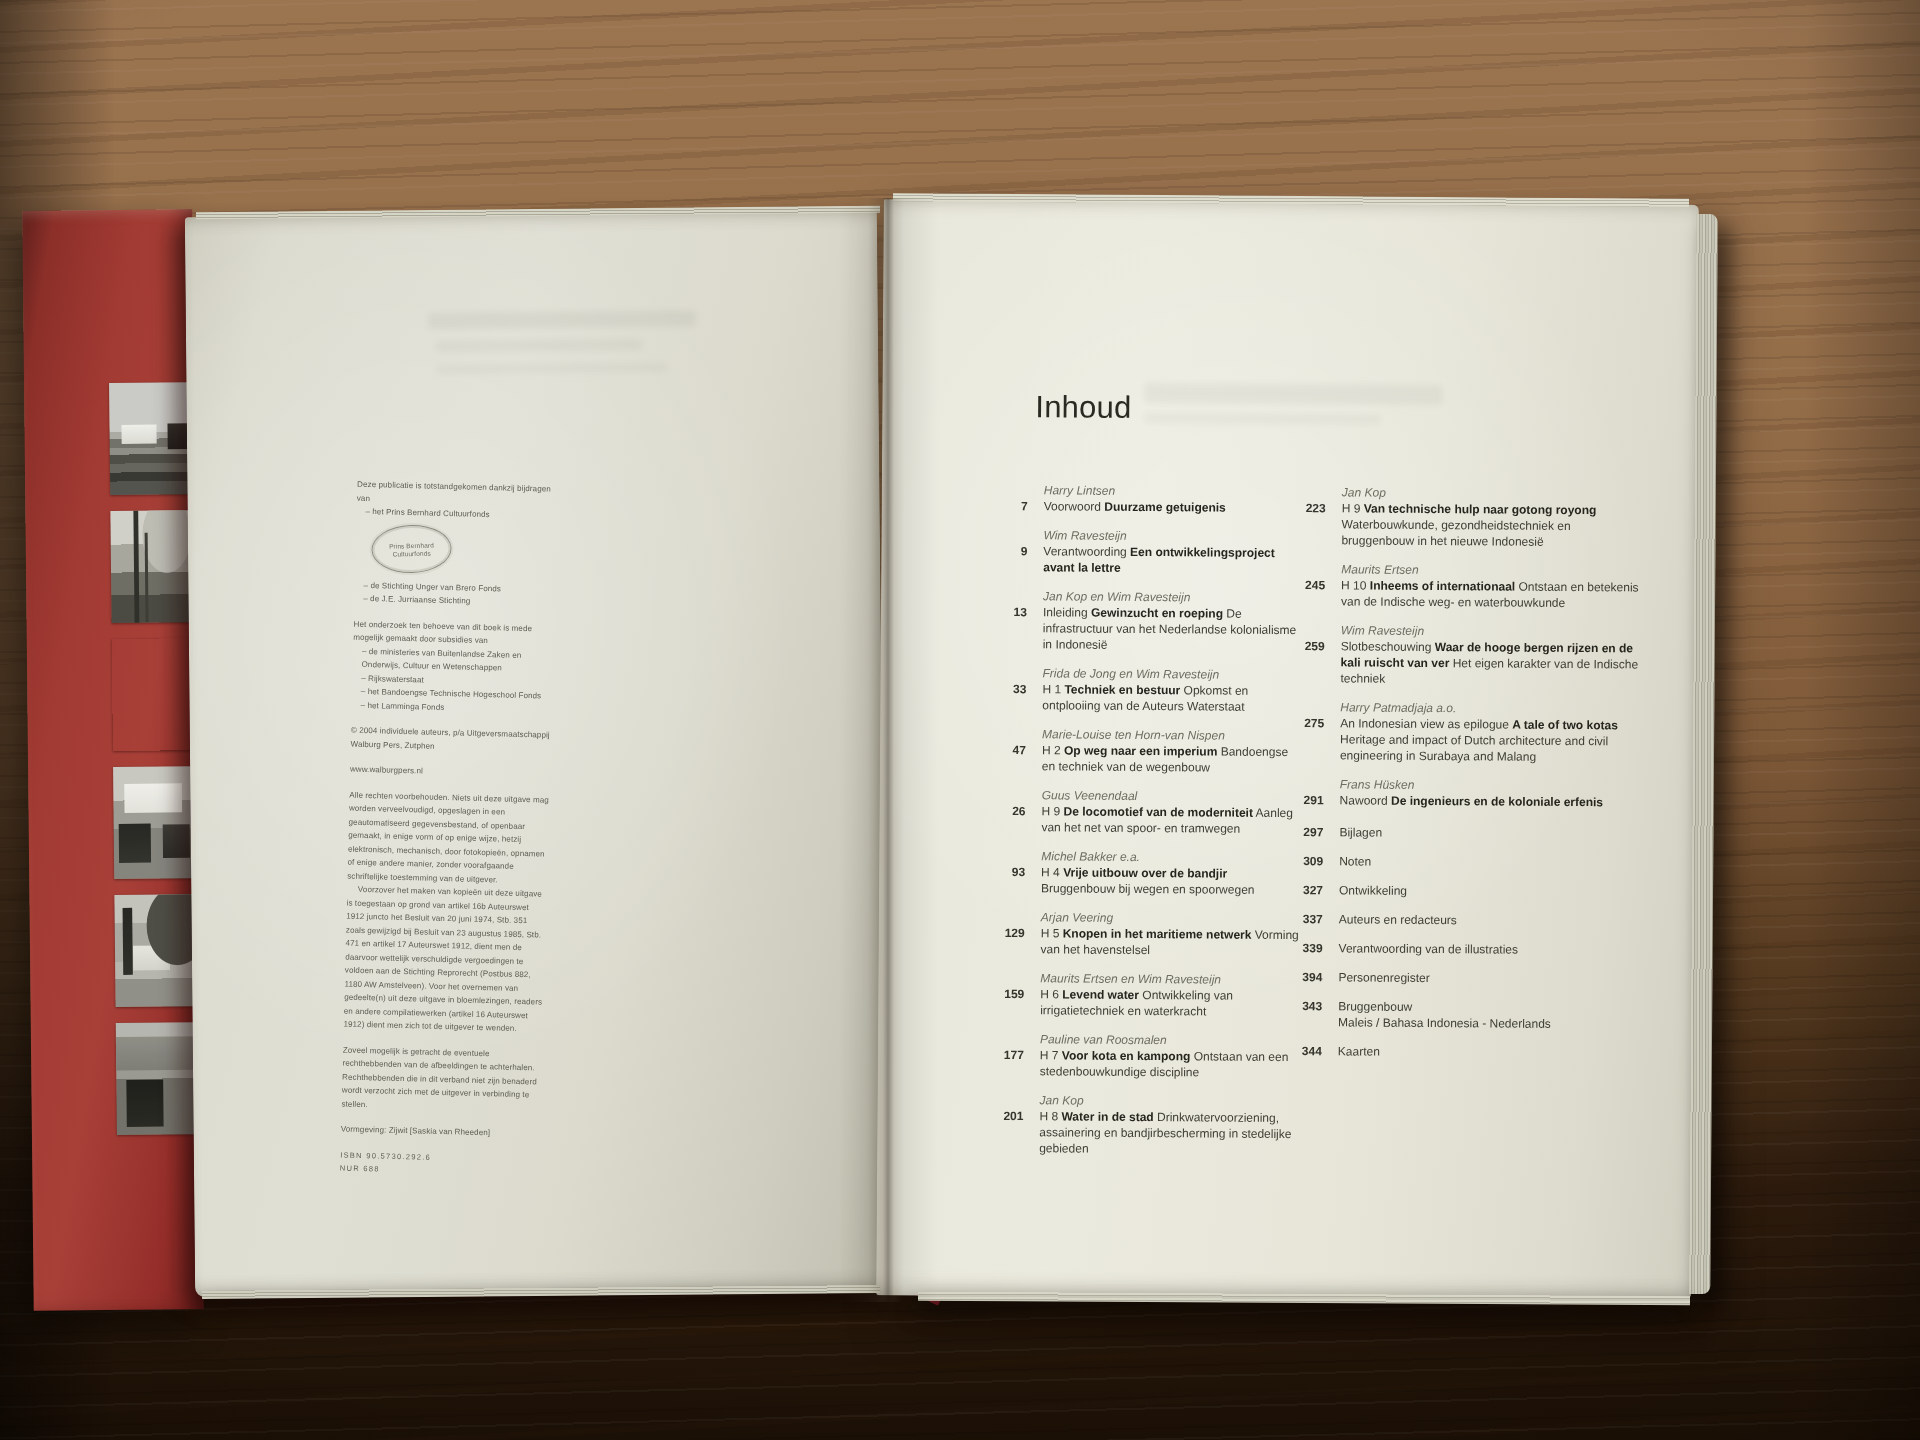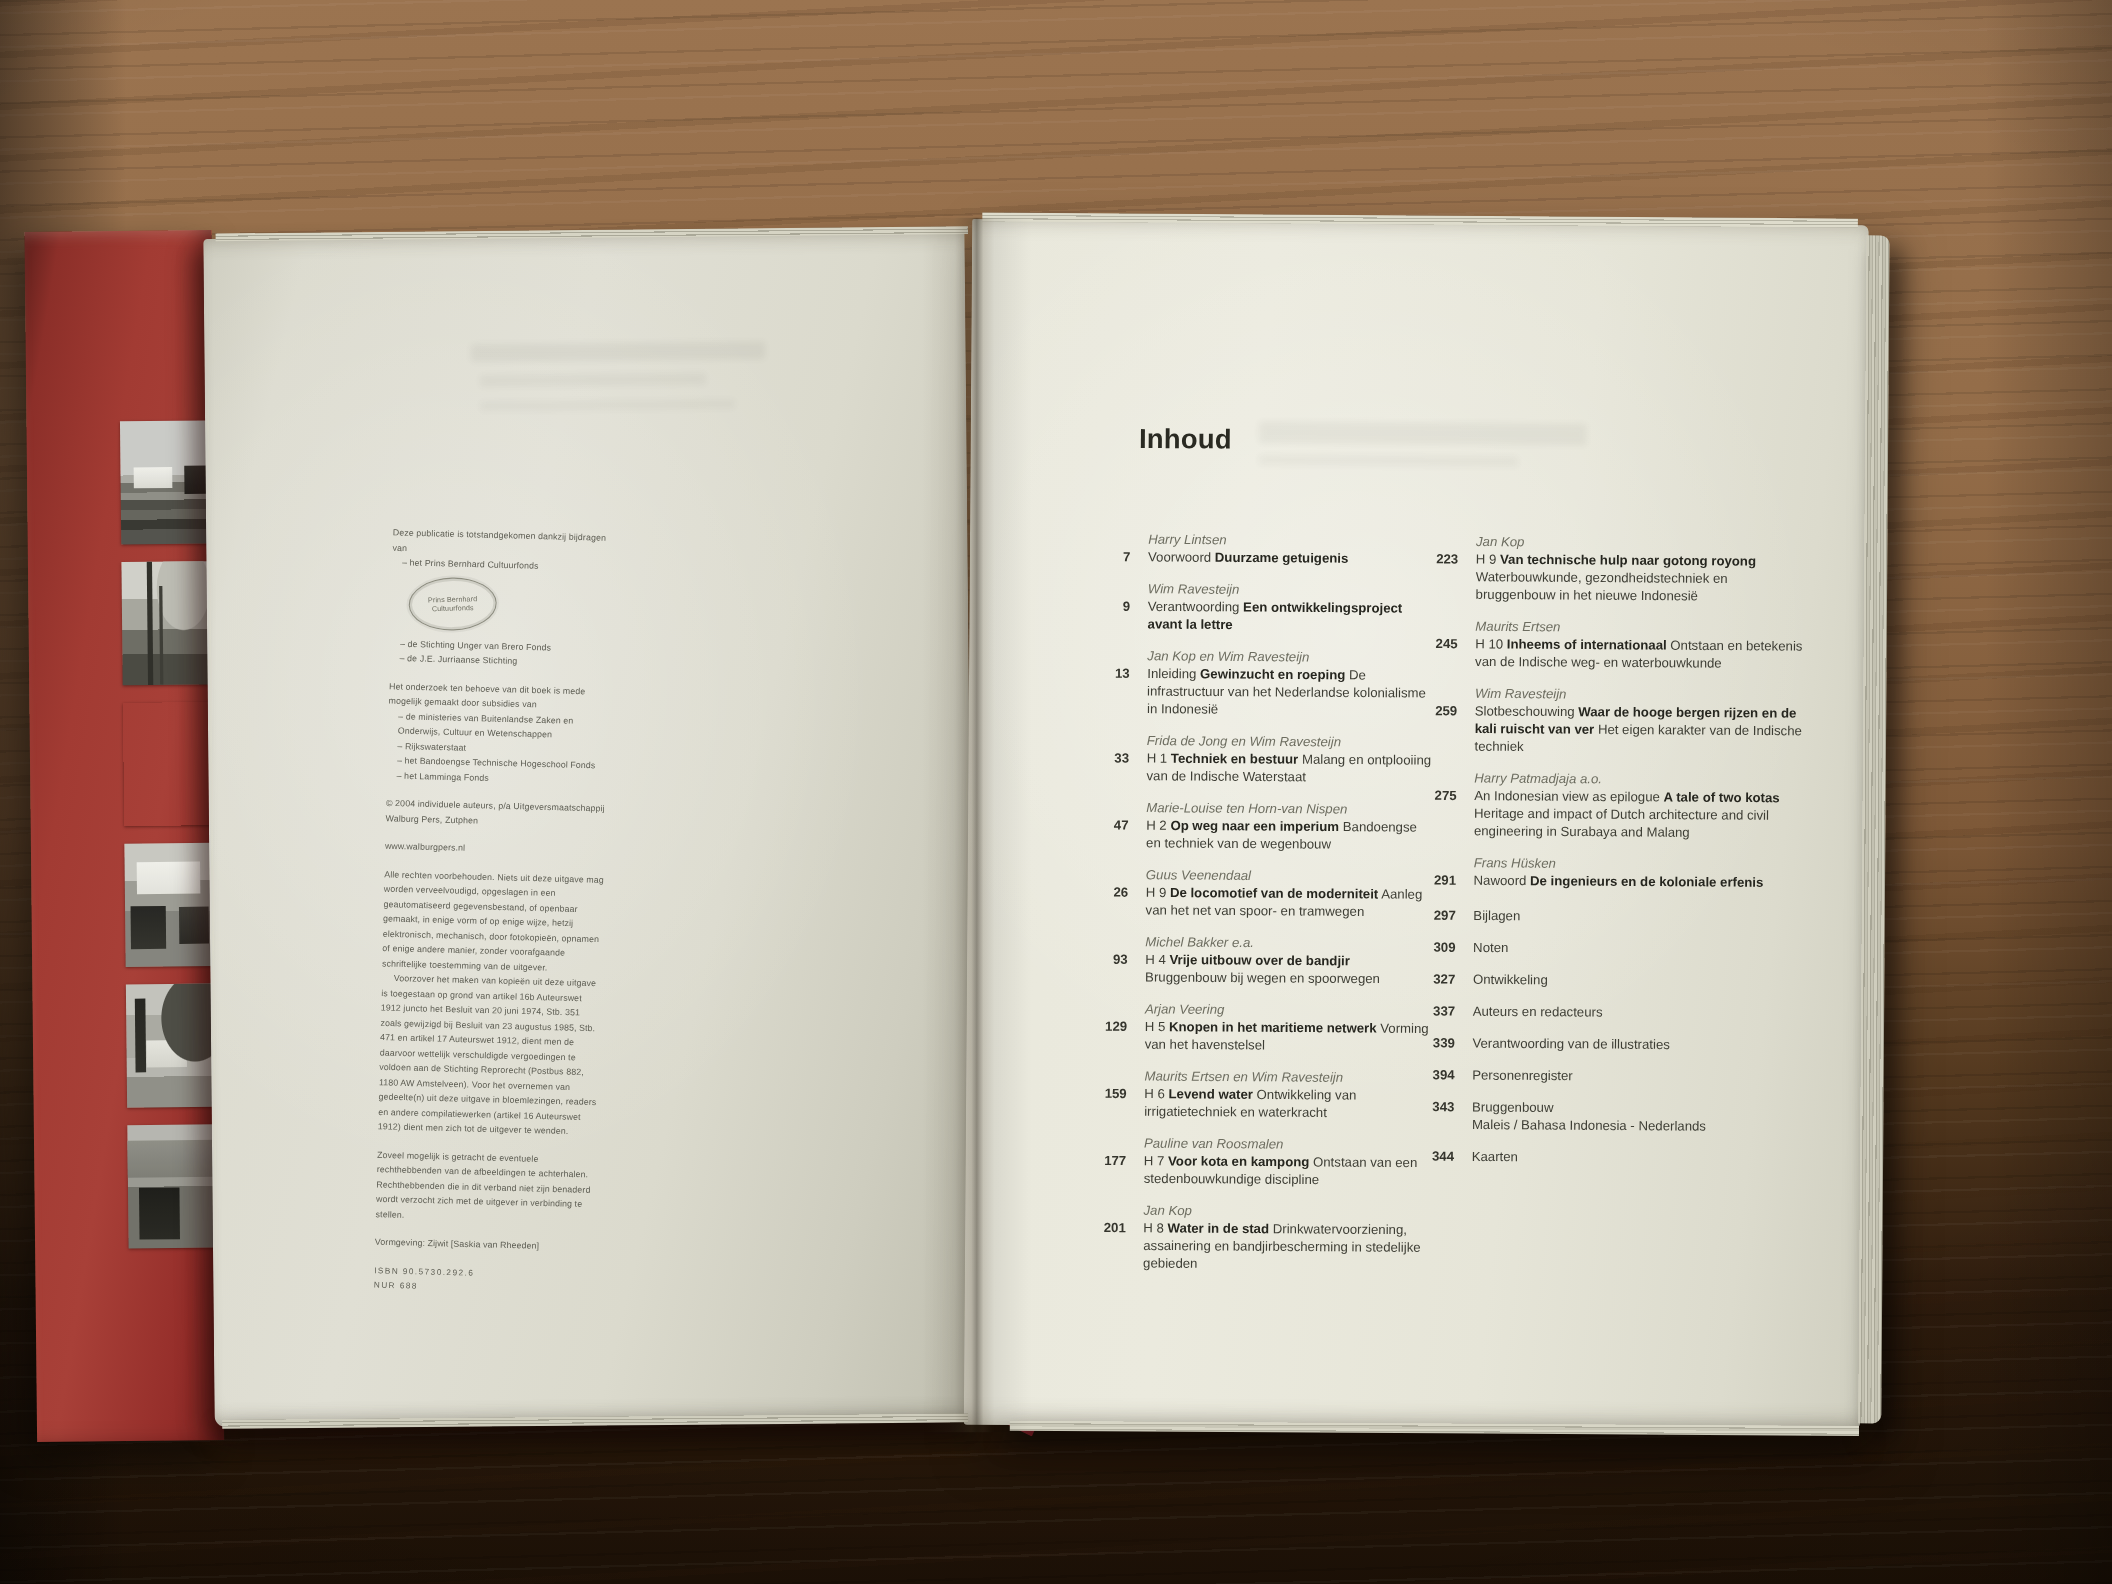--- a/index.html
+++ b/index.html
@@ -102,21 +102,21 @@
   .col-p.dash{padding-left:9px;}
   .col-p.mb{margin-bottom:12px;}
   .col-p.ind{text-indent:11px;}
   .col-p.isbn{letter-spacing:1.3px;font-size:7.5px;color:#606056;}
   .pbc-logo{width:78px;height:46px;margin:5px 0 7px 16px;border:1px solid #8d8d80;border-radius:50%;
     display:flex;flex-direction:column;align-items:center;justify-content:center;gap:1px;
     box-shadow:inset 0 0 0 2px rgba(141,141,128,.25), 0 0 0 2px rgba(141,141,128,.12);
     color:#6b6b5f;font-size:6.5px;line-height:7px;text-align:center;transform:rotate(-3deg);}
 
   
-  .page-title{position:absolute;left:153px;top:168px;font-size:25px;font-weight:bold;color:#2a2a22;letter-spacing:.2px;}
+  .page-title{position:absolute;left:153px;top:168px;font-size:31px;font-weight:normal;color:#2a2a22;letter-spacing:.2px;}
   .toc-col{position:absolute;top:282px;font-size:12px;line-height:16px;color:#3e3e35;}
   .col-a{left:100px;width:324px;}
   .col-b{left:398px;width:362px;}
   .entry{position:relative;padding-left:62px;margin-bottom:13px;}
   .entry.gap{margin-top:16px;}
   .author{font-style:italic;color:#6d6d60;min-height:0;}
   .eline{position:relative;}
   .eline b{color:#26261f;}
   .num{position:absolute;left:-62px;top:0;width:46px;text-align:right;font-weight:bold;color:#35352d;}
   .eline2{}
@@ -184,21 +184,21 @@
     <div class="entry">
       <div class="author">Wim Ravesteijn</div>
       <div class="eline"><span class="num">9</span><span>Verantwoording </span><b>Een ontwikkelingsproject avant la lettre</b><span></span></div>
     </div>
     <div class="entry">
       <div class="author">Jan Kop en Wim Ravesteijn</div>
       <div class="eline"><span class="num">13</span><span>Inleiding </span><b>Gewinzucht en roeping</b><span> De infrastructuur van het Nederlandse kolonialisme in Indonesië</span></div>
     </div>
     <div class="entry">
       <div class="author">Frida de Jong en Wim Ravesteijn</div>
-      <div class="eline"><span class="num">33</span><span>H 1 </span><b>Techniek en bestuur</b><span> Malang en ontplooiing van de Indische Waterstaat</span></div>
+      <div class="eline"><span class="num">33</span><span>H 1 </span><b>Techniek en bestuur</b><span> Opkomst en ontplooiing van de Auteurs Waterstaat</span></div>
     </div>
     <div class="entry">
       <div class="author">Marie-Louise ten Horn-van Nispen</div>
       <div class="eline"><span class="num">47</span><span>H 2 </span><b>Op weg naar een imperium</b><span> Bandoengse en techniek van de wegenbouw</span></div>
     </div>
     <div class="entry">
       <div class="author">Guus Veenendaal</div>
       <div class="eline"><span class="num">26</span><span>H 9 </span><b>De locomotief van de moderniteit</b><span> Aanleg van het net van spoor- en tramwegen</span></div>
     </div>
     <div class="entry">

